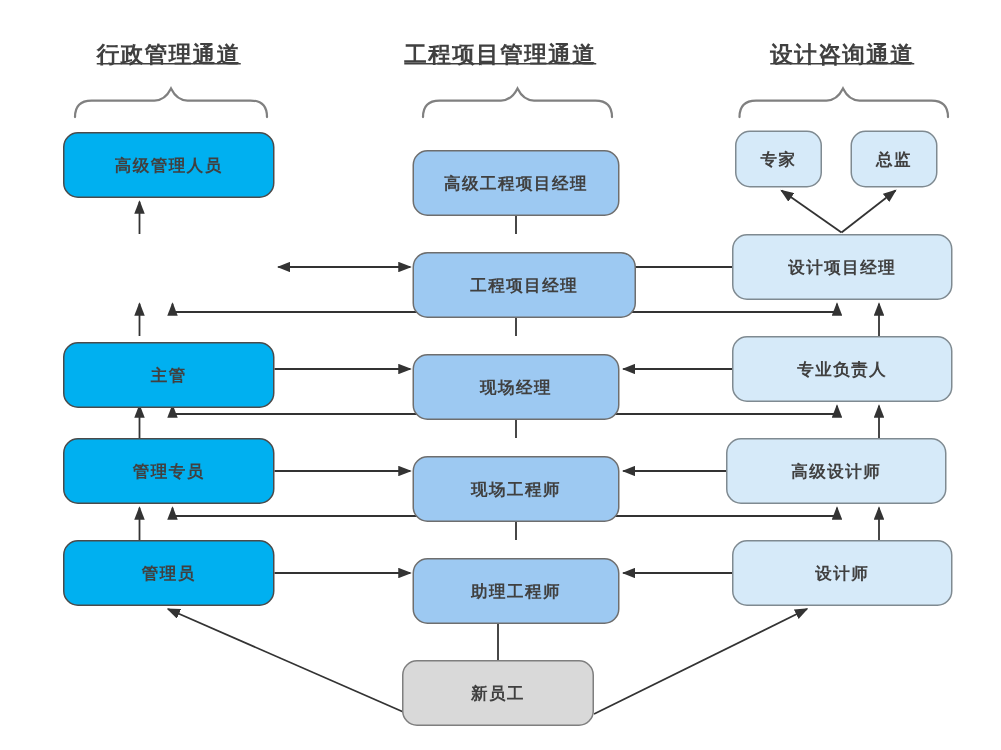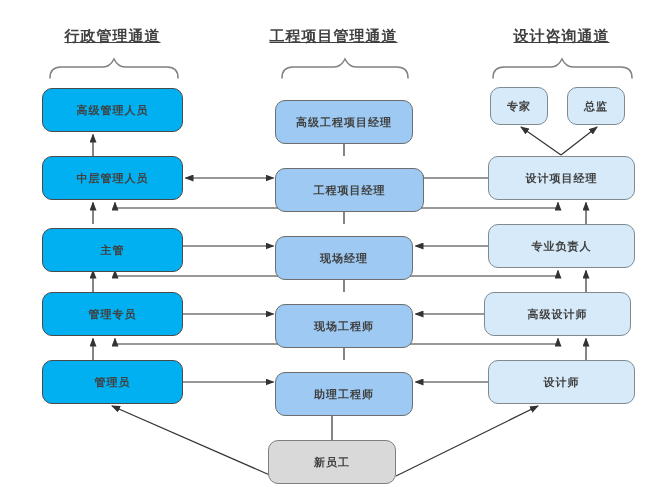--- a/index.html
+++ b/index.html
@@ -97,21 +97,20 @@
       <line x1="332" y1="450" x2="332" y2="406.5" marker-end="url(#ah)"></line>
       <line x1="396" y1="476" x2="538" y2="406" marker-end="url(#ah)"></line>
     </g>
   </svg>
 
   <div class="hdr" style="left:37px;top:27px;width:151px">行政管理通道</div>
   <div class="hdr" style="left:258px;top:27px;width:151px">工程项目管理通道</div>
   <div class="hdr" style="left:486px;top:27px;width:151px">设计咨询通道</div>
 
   <div class="box admin" style="left:42px;top:88px;width:141px;height:44px">高级管理人员</div>
-  <div class="box admin" style="left:42px;top:156px;width:141px;height:44px">中层管理人员</div>
   <div class="box admin" style="left:42px;top:228px;width:141px;height:44px">主管</div>
   <div class="box admin" style="left:42px;top:292px;width:141px;height:44px">管理专员</div>
   <div class="box admin" style="left:42px;top:360px;width:141px;height:44px">管理员</div>
 
   <div class="box project" style="left:275px;top:88px;width:138px;height:44px">高级工程项目经理</div>
   <div class="box project" style="left:275px;top:156px;width:149px;height:44px">工程项目经理</div>
   <div class="box project" style="left:275px;top:224px;width:138px;height:44px">现场经理</div>
   <div class="box project" style="left:275px;top:292px;width:138px;height:44px">现场工程师</div>
   <div class="box project" style="left:275px;top:360px;width:138px;height:44px">助理工程师</div>
 

